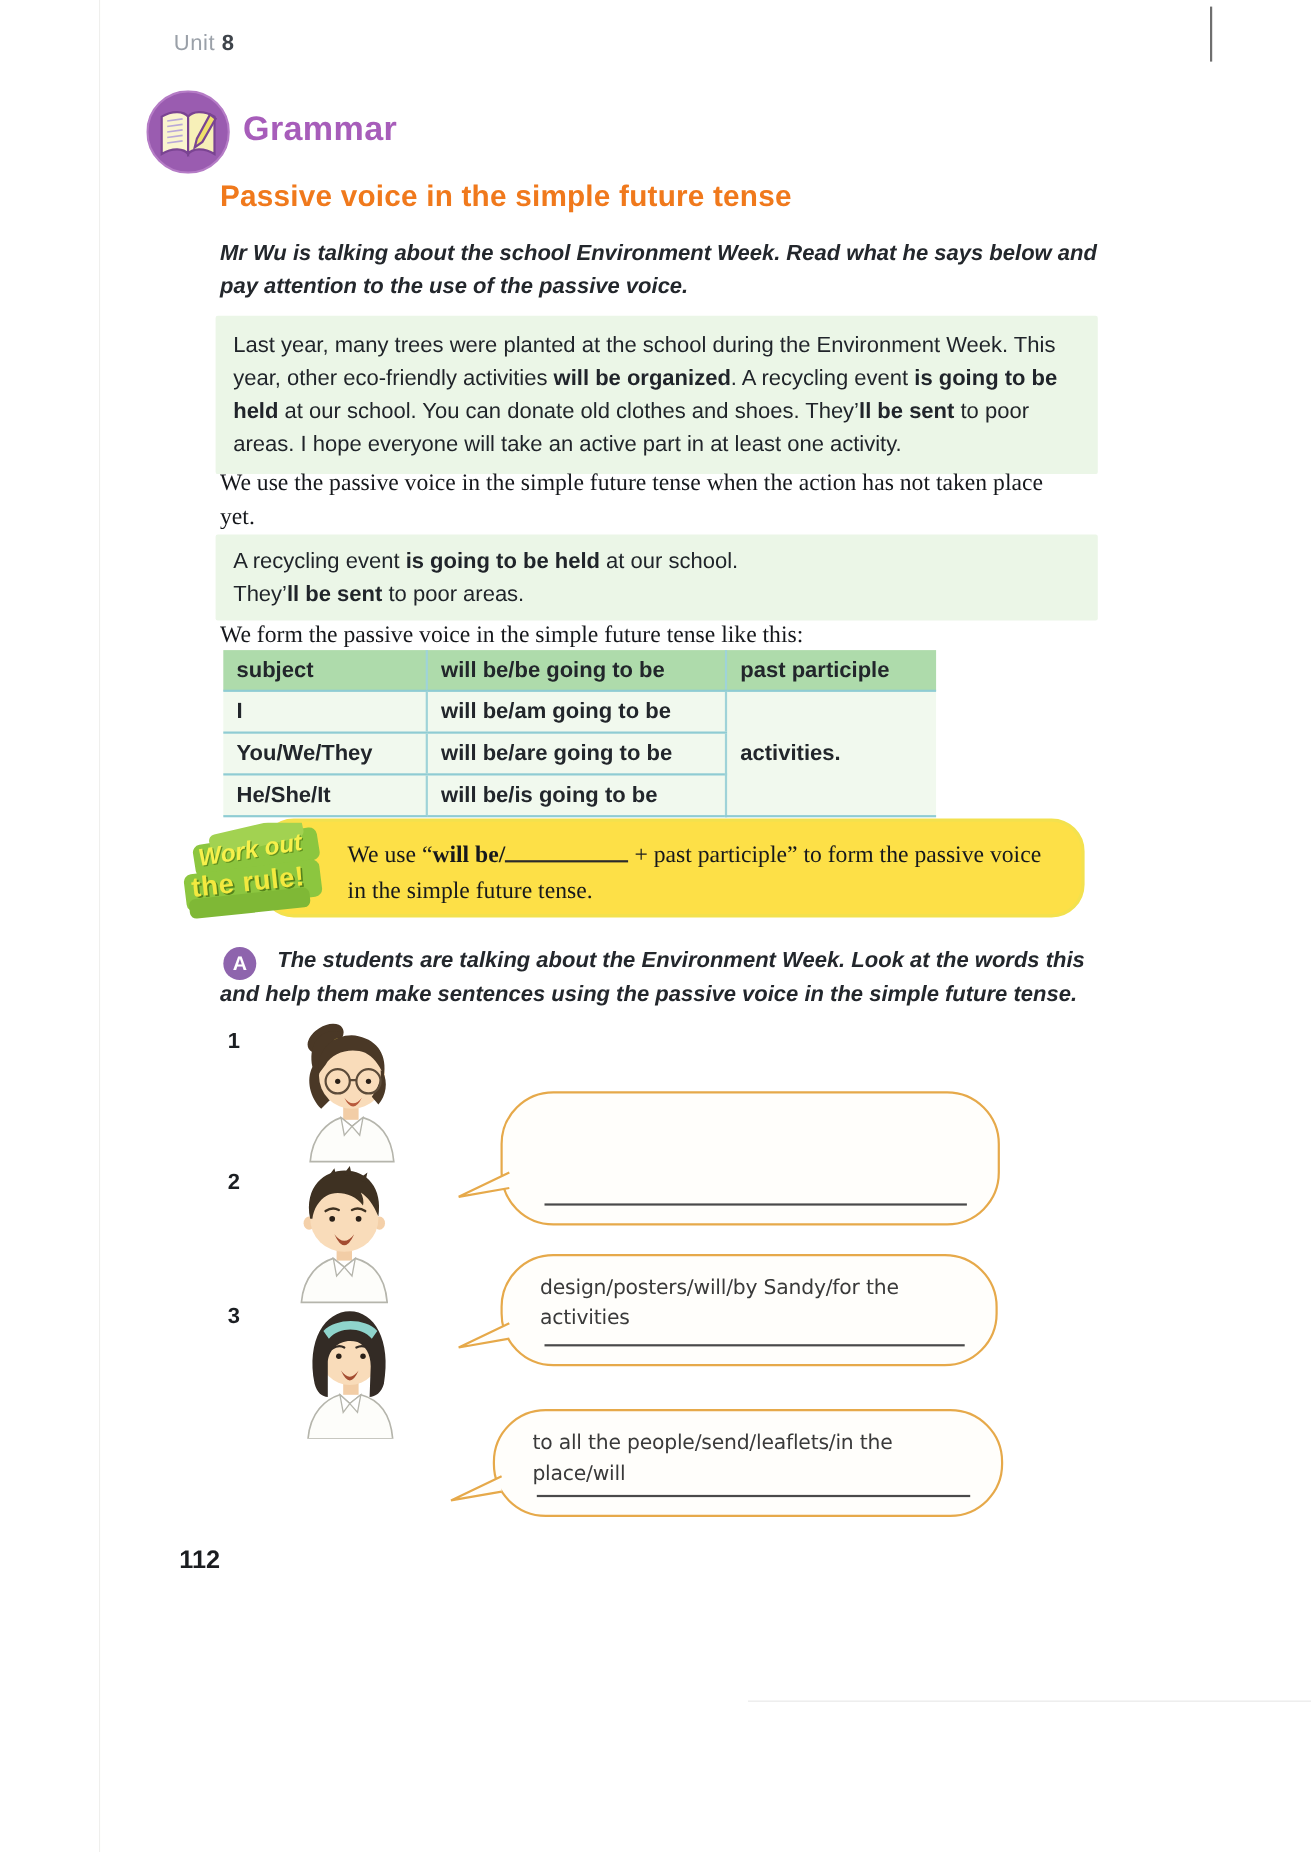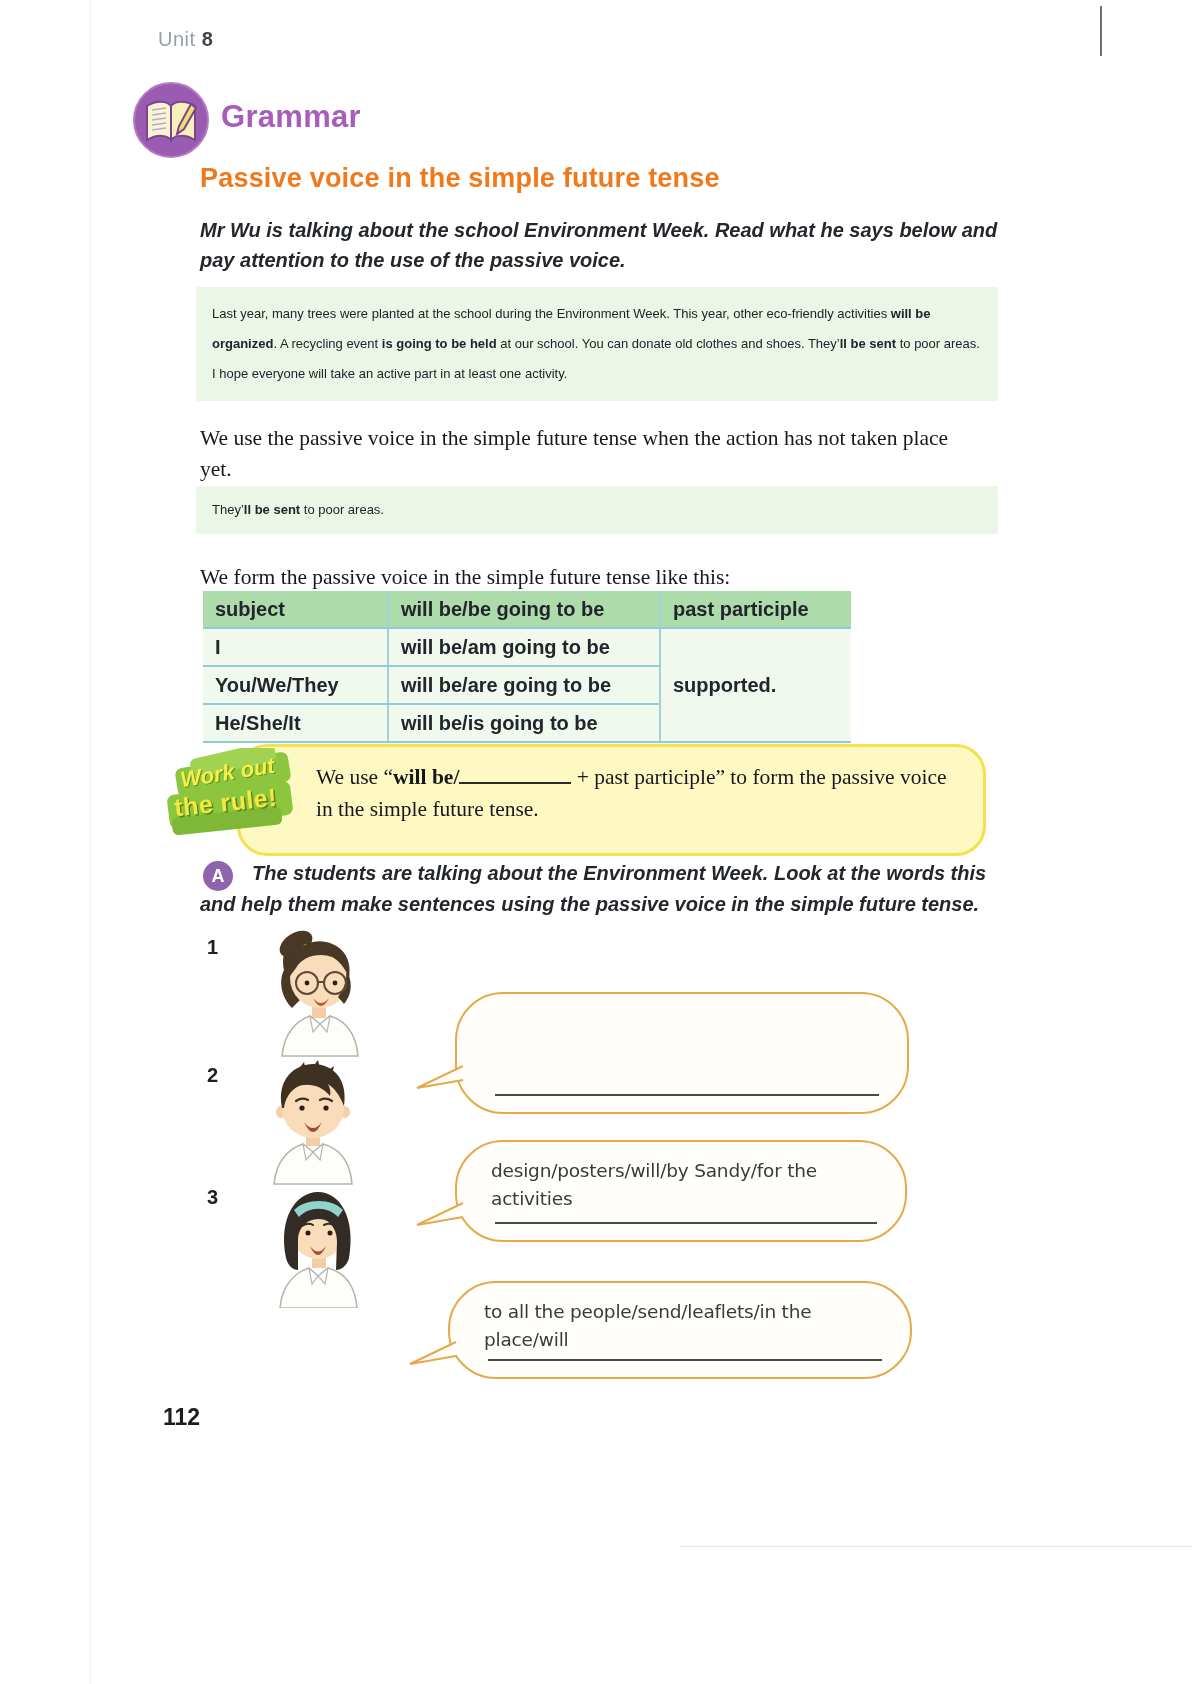--- a/index.html
+++ b/index.html
@@ -17,21 +17,21 @@
   
   .unit{left:158px;top:28px;font-size:20px;color:#9aa0a8;letter-spacing:.5px;}
   .unit b{color:#3f444b;}
   .gicon{left:133px;top:82px;width:76px;height:76px;}
   .glabel{left:221px;top:99px;font-size:31px;font-weight:bold;color:#a75dba;letter-spacing:.3px;}
   .title{left:200px;top:163px;font-size:27px;font-weight:bold;color:#f0791c;letter-spacing:.2px;}
 
   .intro{left:200px;top:215px;width:800px;font-size:20px;line-height:30px;
          font-style:italic;font-weight:600;color:#23272c;}
 
-  .greenbox{background:#ebf6e7;border-radius:2px;font-size:13px;line-height:30px;color:#20242a;}
+  .greenbox{background:#ebf6e7;border-radius:2px;font-size:20px;line-height:30px;color:#20242a;}
   .box1{left:196px;top:287px;width:770px;padding:12px 16px;}
   .box2{left:196px;top:486px;width:770px;padding:9px 16px;}
 
   .serif{font-family:"Liberation Serif",serif;font-size:21.5px;line-height:31px;color:#16181c;}
   .para1{left:200px;top:423px;width:780px;}
   .para2{left:200px;top:562px;width:780px;}
 
   
   table.gram{left:203px;top:591px;border-collapse:collapse;table-layout:fixed;}
   table.gram td,table.gram th{
@@ -39,22 +39,22 @@
     padding:4px 12px;height:28px;border-bottom:2px solid #8fccd3;
   }
   table.gram th{background:#aedbab;}
   table.gram td{background:#f1f9ee;}
   table.gram .c1{width:160px;margin-left:48px;}
   table.gram .c2{width:246px;border-left:2px solid #9fd3d8;}
   table.gram .c3{width:166px;border-left:2px solid #9fd3d8;}
   table.gram td.merged{vertical-align:middle;}
 
   
-  .rulebox{left:237px;top:744px;width:645px;min-height:60px;background:#fef9c3;
-           border:3px solid #f3e14e;border-radius:30px;padding:14px 22px 28px 76px;}
+  .rulebox{left:237px;top:744px;width:645px;min-height:60px;background:#fde047;
+           border:3px solid #f3e14e;border-radius:30px;padding:14px 22px 6px 76px;}
   .rulebox .txt{font-family:"Liberation Serif",serif;font-size:21.5px;line-height:32px;color:#16181c;}
   .blank{display:inline-block;width:112px;height:14px;border-bottom:2px solid #2b2b2b;}
   .badge{left:166px;top:748px;width:136px;height:96px;}
   .badge svg{position:absolute;left:0;top:0;}
   .badge .t1{position:absolute;left:14px;top:12px;font-size:22px;font-style:italic;font-weight:bold;
              color:#f7f04b;transform:rotate(-9deg);text-shadow:1px 1px 0 #5f8f1f;white-space:nowrap;}
   .badge .t2{position:absolute;left:8px;top:40px;font-size:25px;font-weight:bold;color:#f3e93f;
              transform:rotate(-6deg);text-shadow:1.5px 1.5px 0 #55831c;white-space:nowrap;letter-spacing:.5px;}
 
   
@@ -106,36 +106,37 @@
 
 <div class="abs title">Passive voice in the simple future tense</div>
 
 <div class="abs intro">Mr Wu is talking about the school Environment Week. Read what he says below and pay attention to the use of the passive voice.</div>
 
 <div class="abs greenbox box1"><span>Last year, many trees were planted at the school during the Environment Week. This year, other eco-friendly activities </span><span style="font-weight: 700;">will be organized</span><span>. A recycling event </span><span style="font-weight: 700;">is going to be held</span><span> at our school. You can donate old clothes and shoes. They’</span><span style="font-weight: 700;">ll be sent</span><span> to poor areas. I hope everyone will take an active part in at least one activity.</span></div>
 
 <div class="abs serif para1">We use the passive voice in the simple future tense when the action has not taken place yet.</div>
 
 <div class="abs greenbox box2">
+  <div><span>A recycling event </span><span style="font-weight: 700;">is going to be held</span><span> at our school.</span></div>
   <div><span>They’</span><span style="font-weight: 700;">ll be sent</span><span> to poor areas.</span></div>
 </div>
 
 <div class="abs serif para2">We form the passive voice in the simple future tense like this:</div>
 
 <table class="abs gram">
   <tbody>
       <tr>
     <th class="c1">subject</th>
     <th class="c2">will be/be going to be</th>
     <th class="c3">past participle</th>
   </tr>
   <tr>
     <td class="c1">I</td>
     <td class="c2">will be/am going to be</td>
-    <td class="c3 merged" rowspan="3">supported.</td>
+    <td class="c3 merged" rowspan="3">activities.</td>
   </tr>
   <tr>
     <td class="c1">You/We/They</td>
     <td class="c2">will be/are going to be</td>
   </tr>
   <tr>
     <td class="c1">He/She/It</td>
     <td class="c2">will be/is going to be</td>
   </tr>
 </tbody>

